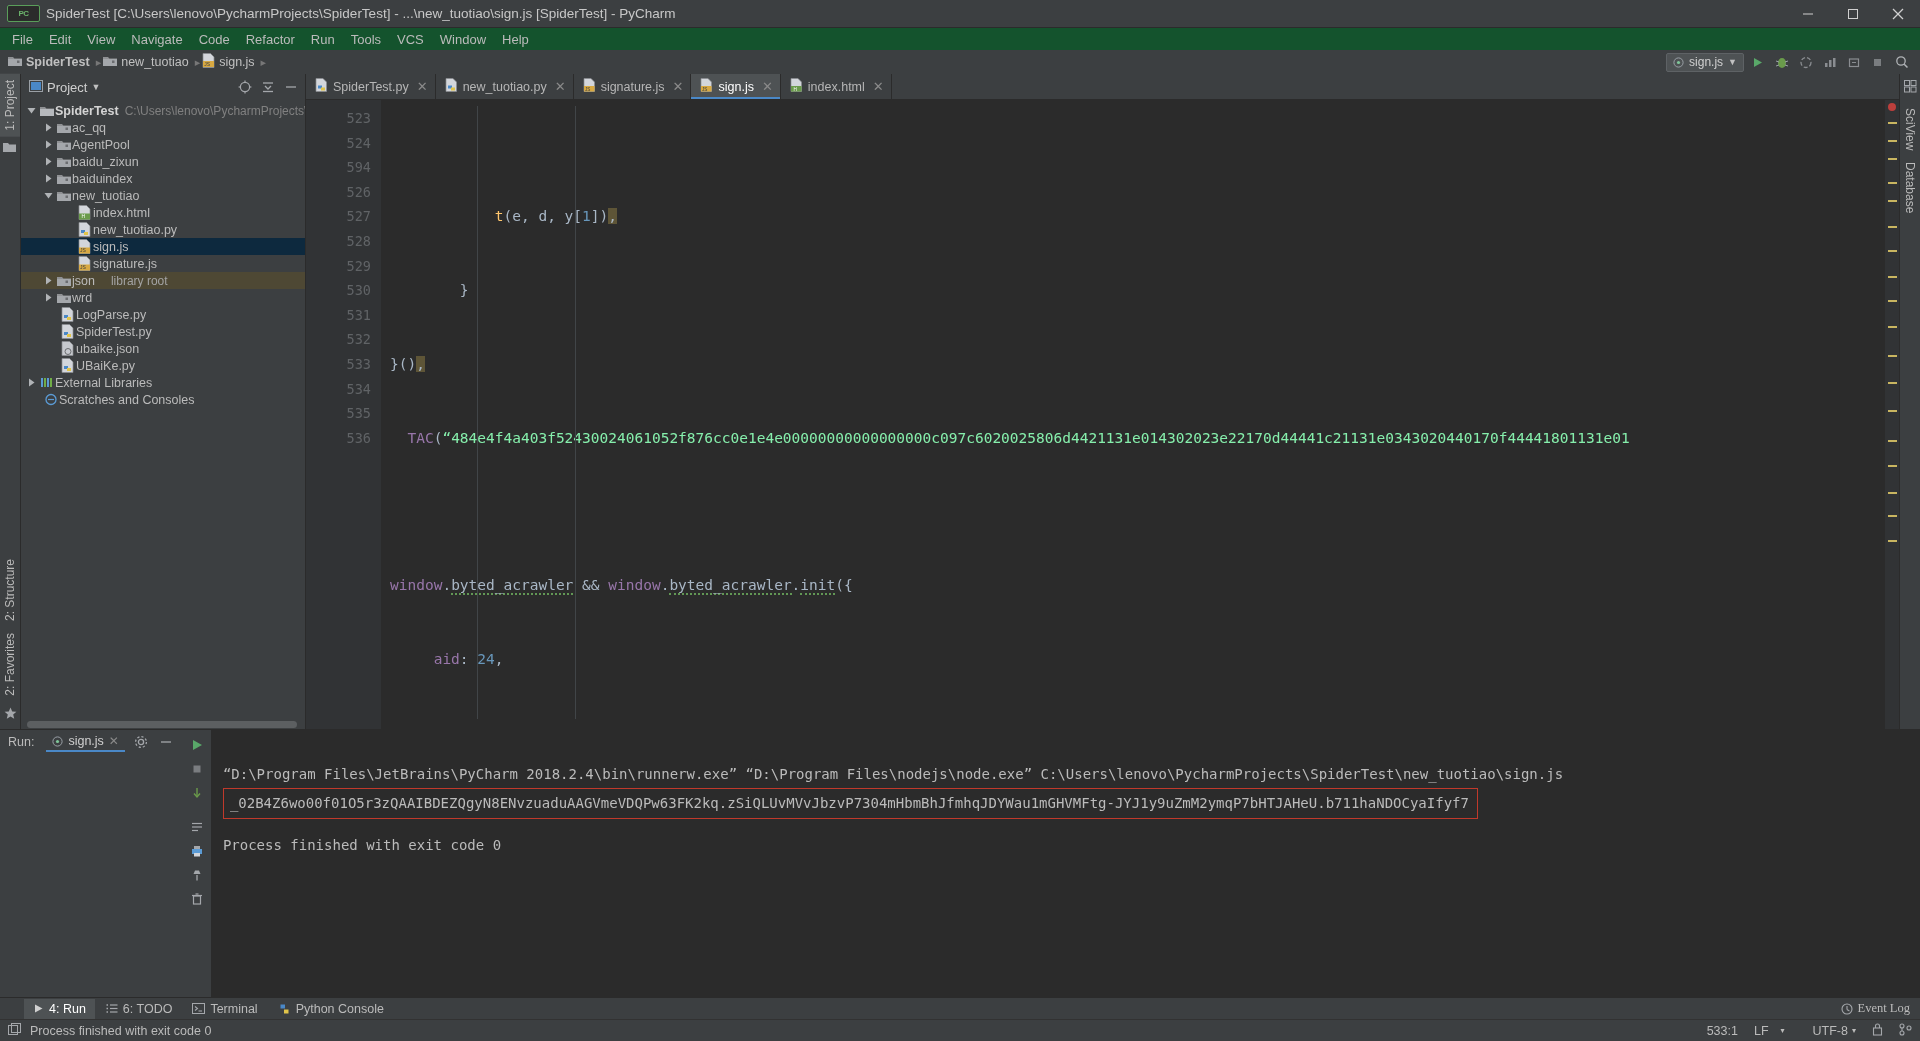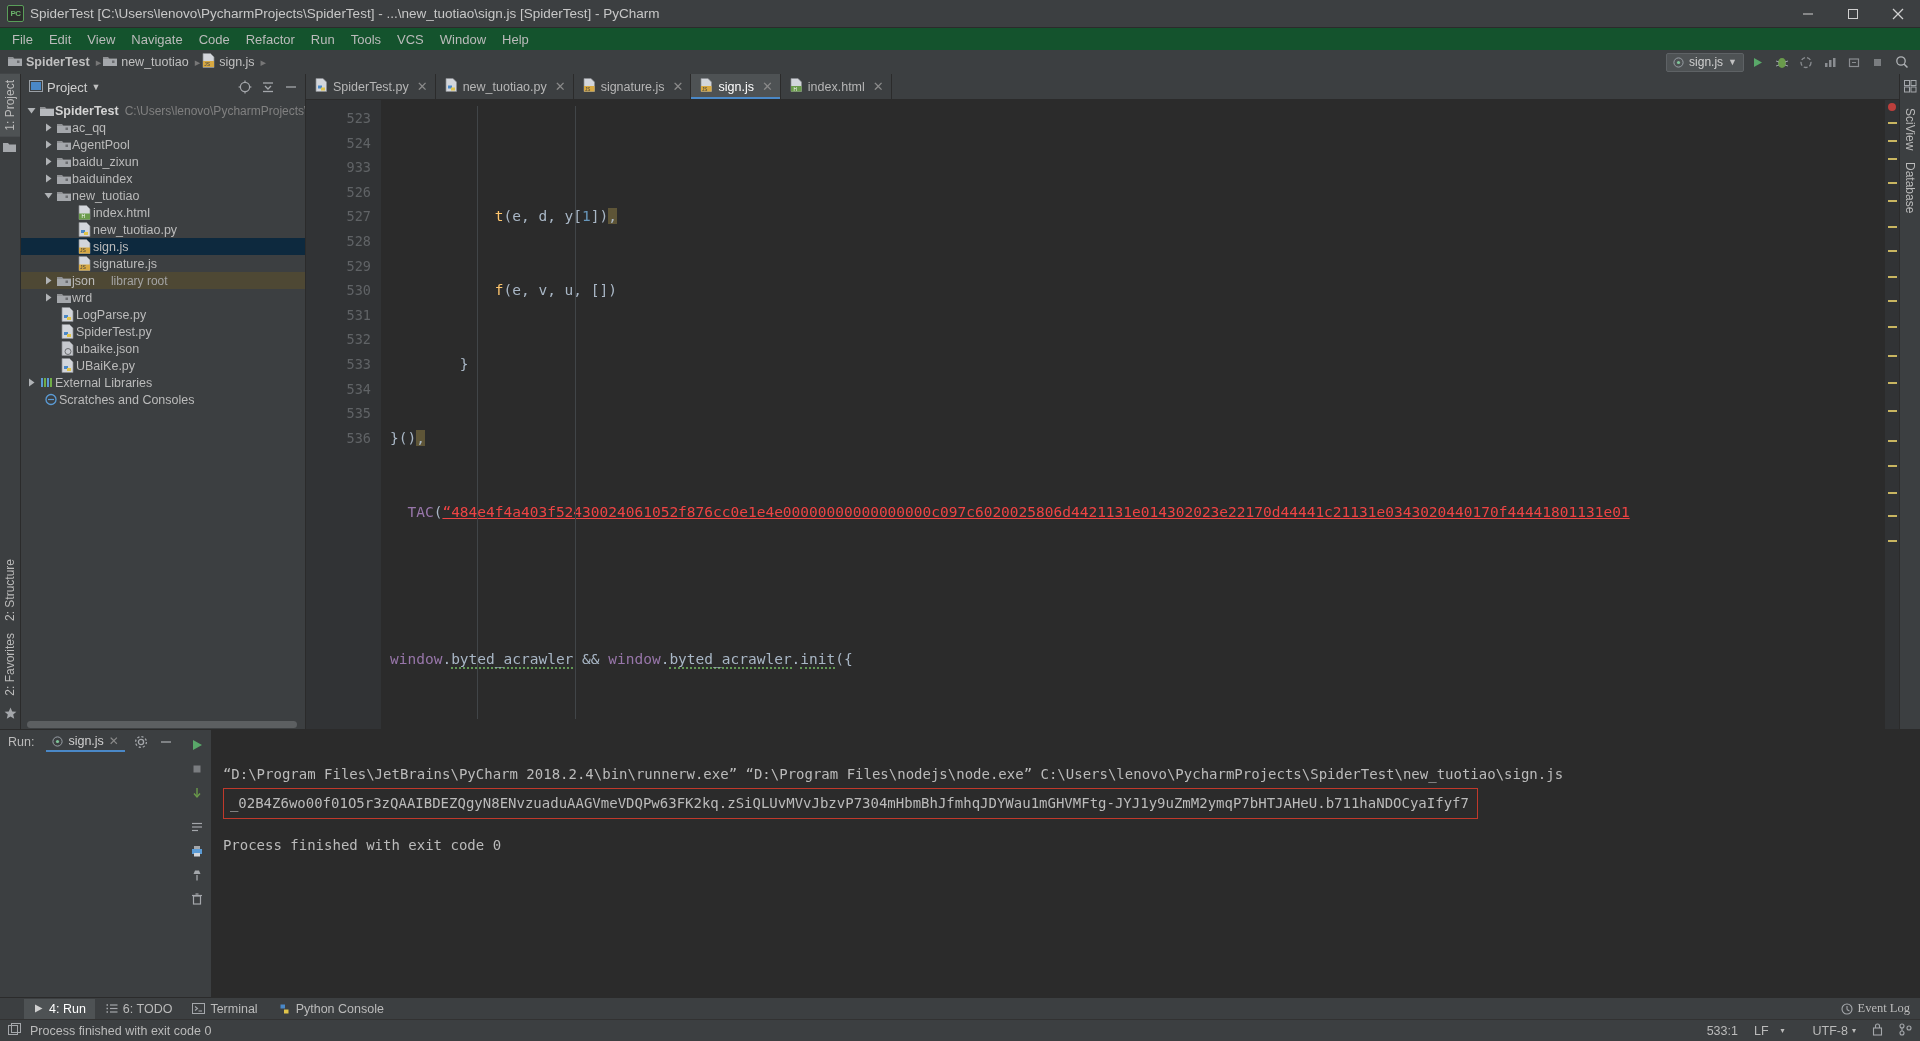--- a/index.html
+++ b/index.html
@@ -12,21 +12,21 @@
     overflow: hidden;
   }
   .app { width: 1920px; height: 1041px; display: flex; flex-direction: column; position: relative; }
 
   
   .titlebar {
     height: 28px; background: #3c3f41; display: flex; align-items: center;
     border-bottom: 1px solid #2b2b2b; flex: 0 0 28px;
   }
   .title-icon {
-    width: 17px; height: 17px; margin: 0 6px 0 7px; background: #2b2b2b;
+    width: 33px; height: 17px; margin: 0 6px 0 7px; background: #2b2b2b;
     border: 1px solid #5a9e5a; border-radius: 2px; display: flex;
     align-items: center; justify-content: center; font-size: 8px;
     color: #6cb36c; font-weight: bold; letter-spacing: -0.5px;
   }
   .title-text { font-size: 13.5px; color: #c8c8c8; white-space: nowrap; }
   .win-btns { margin-left: auto; display: flex; height: 28px; }
   .win-btn { width: 45px; height: 28px; display: flex; align-items: center; justify-content: center; }
   .win-btn svg { display: block; }
 
   
@@ -130,21 +130,21 @@
   }
   .gline { height: 24.6px; line-height: 24.6px; padding-right: 10px; position: relative; }
   .code-area {
     flex: 1 1 auto; position: relative; overflow: hidden; padding-top: 6px;
     font-family: "DejaVu Sans Mono", monospace; font-size: 14.5px; line-height: 24.6px;
     white-space: pre; color: #a9b7c6; background: #2b2b2b;
   }
   .code-area .ln { height: 24.6px; padding-left: 9px; }
   .guide { position: absolute; top: 6px; bottom: 0; width: 1px; background: #414548; }
   .num { color: #6897bb; }
-  .str { color: #ef4444; text-decoration: underline; }
+  .str { color: #86efac; }
   .fn { color: #ffc66d; }
   .prop { color: #9876aa; }
   .wavy { border-bottom: 2px dotted #629755; }
   .comma-hl { background: #5e5537; }
   .violet { color: #9876aa; }
 
   .edit-hscroll {
     position: absolute; left: 75px; right: 14px; bottom: 0; height: 10px; background: #2b2b2b;
   }
 
@@ -711,39 +711,38 @@
           <span>index.html</span>
           <span class="x">✕</span>
         </div>
       </div>
 
       <div class="editor-wrap">
 
         <div class="gutter">
           <div class="gline">523</div>
           <div class="gline">524</div>
-          <div class="gline">933</div>
+          <div class="gline">594</div>
           <div class="gline">526</div>
           <div class="gline">527</div>
           <div class="gline">528</div>
           <div class="gline">529</div>
           <div class="gline">530</div>
           <div class="gline">531</div>
           <div class="gline">532</div>
           <div class="gline">533</div>
           <div class="gline">534</div>
           <div class="gline">535</div>
           <div class="gline">536</div>
         </div>
 
         <div class="code-area">
           <div class="guide" style="left:96px"></div>
           <div class="guide" style="left:194px"></div>
           <div class="ln">            <span class="fn">t</span>(e, d, y[<span class="num">1</span>])<span class="comma-hl">,</span></div>
-          <div class="ln">            <span class="fn">f</span>(e, v, u, [])</div>
           <div class="ln">        }</div>
           <div class="ln">}()<span class="comma-hl">,</span></div>
           <div class="ln">  <span class="violet">TAC</span>(<span class="str">“484e4f4a403f52430024061052f876cc0e1e4e00000000000000000c097c6020025806d4421131e014302023e22170d44441c21131e0343020440170f44441801131e01</span></div>
           <div class="ln"></div>
           <div class="ln"><span class="prop">window</span>.<span class="wavy">byted_acrawler</span> &amp;&amp; <span class="prop">window</span>.<span class="wavy">byted_acrawler</span>.<span class="wavy">init</span>({</div>
           <div class="ln">     <span class="prop">aid</span>: <span class="num">24</span>,</div>
           
           
           
           

